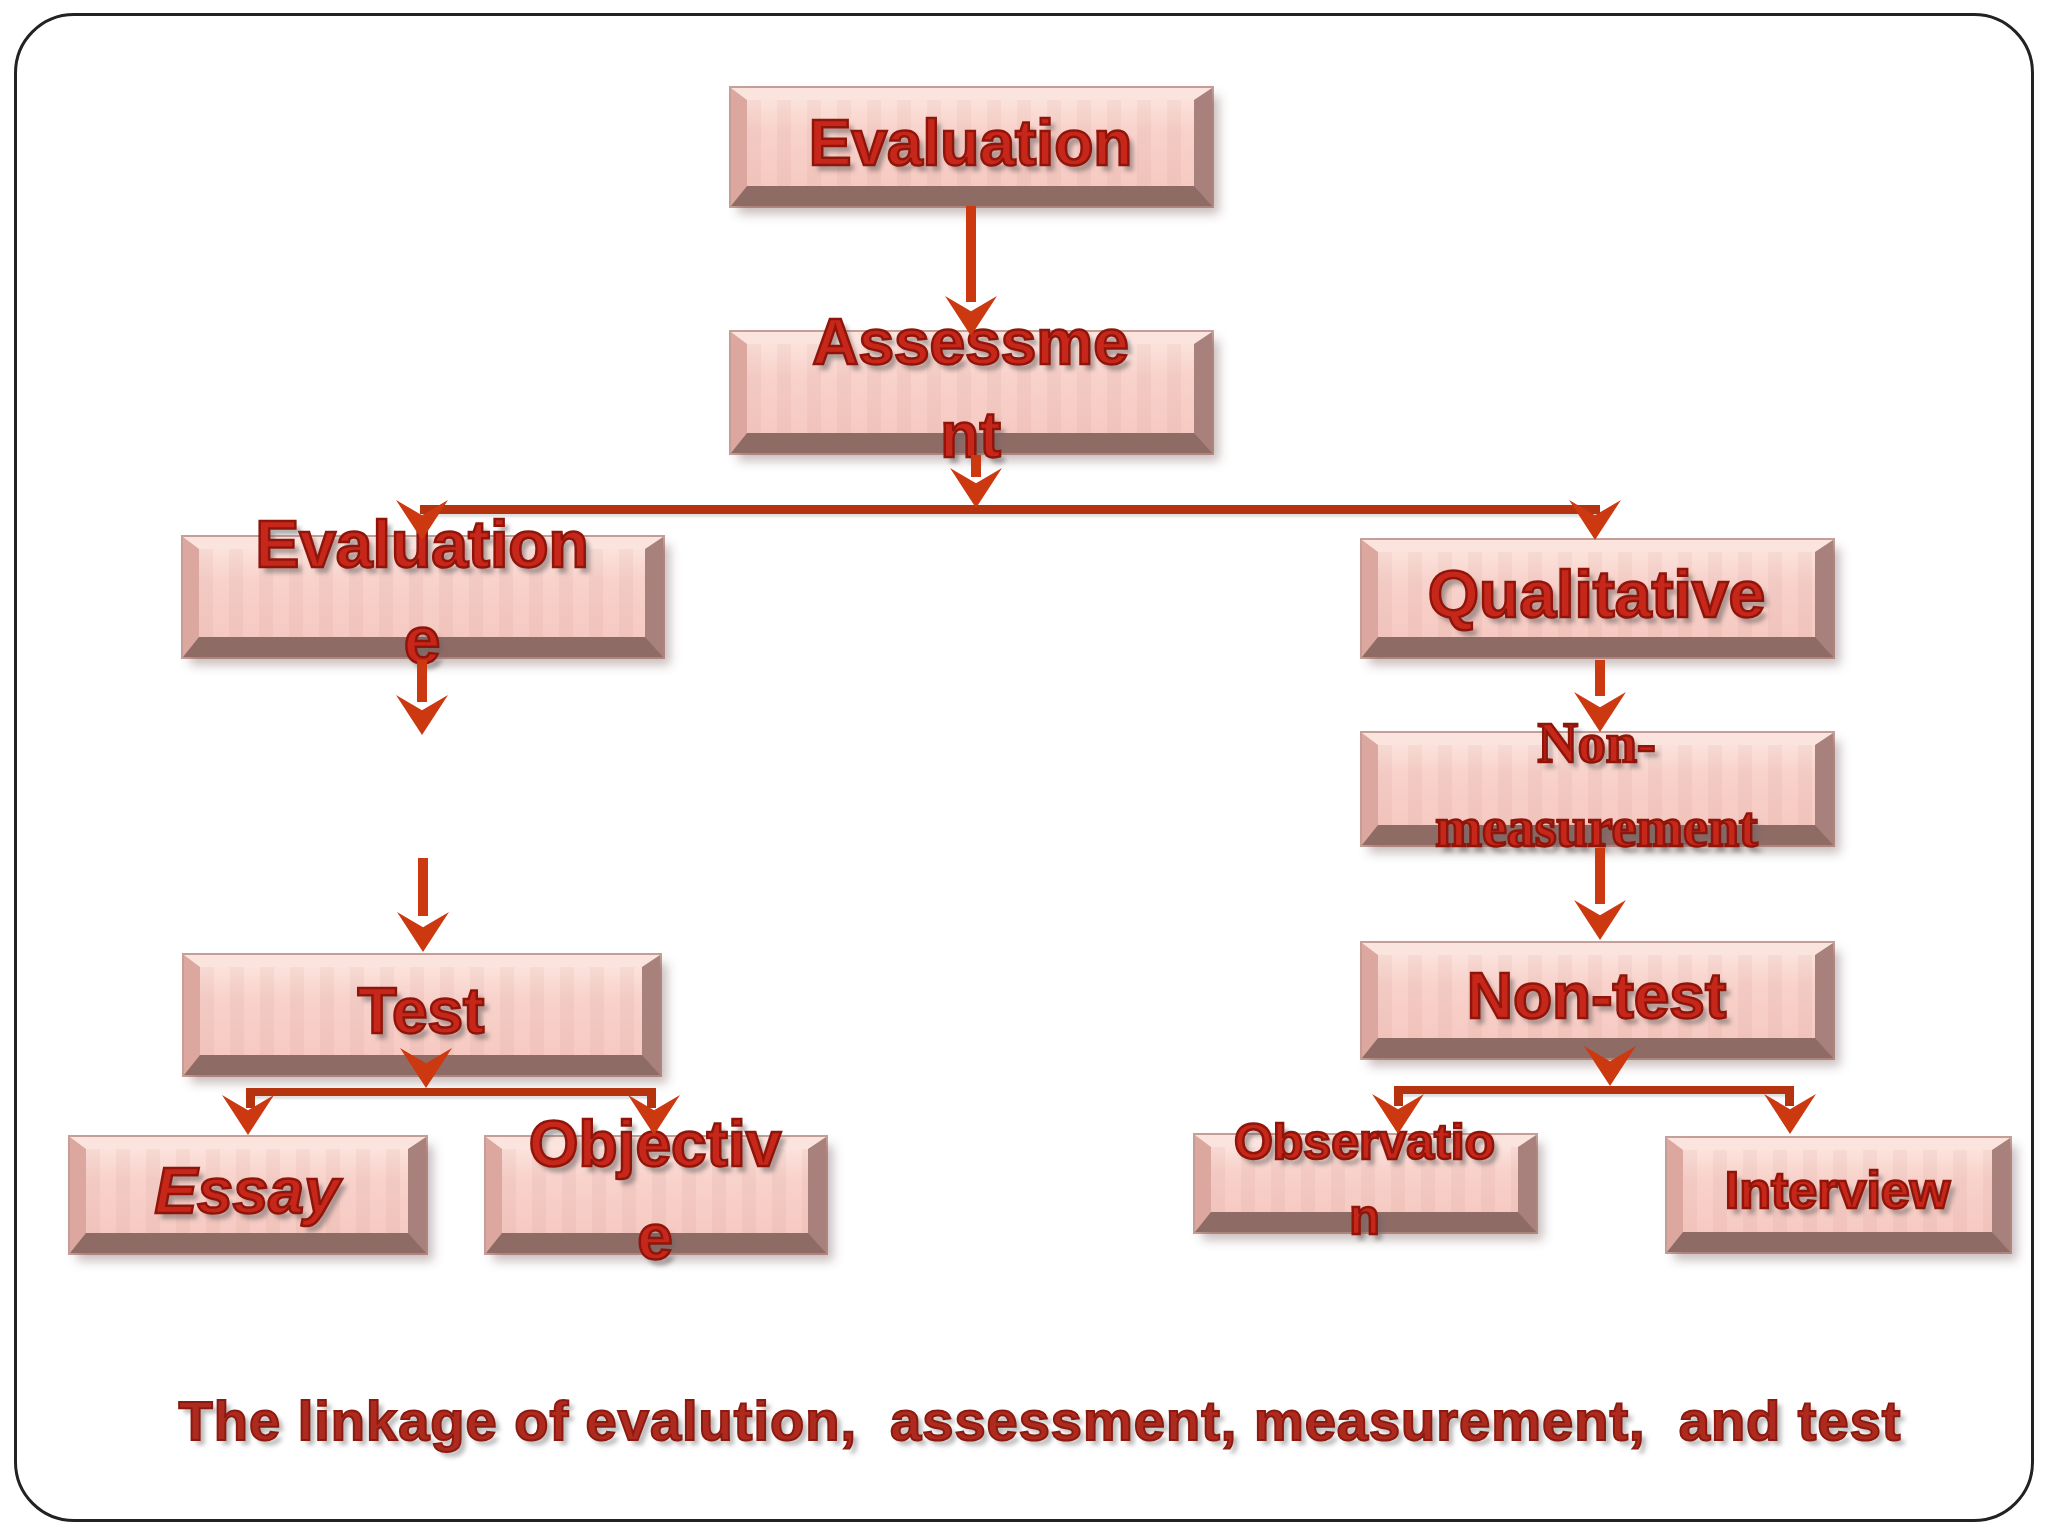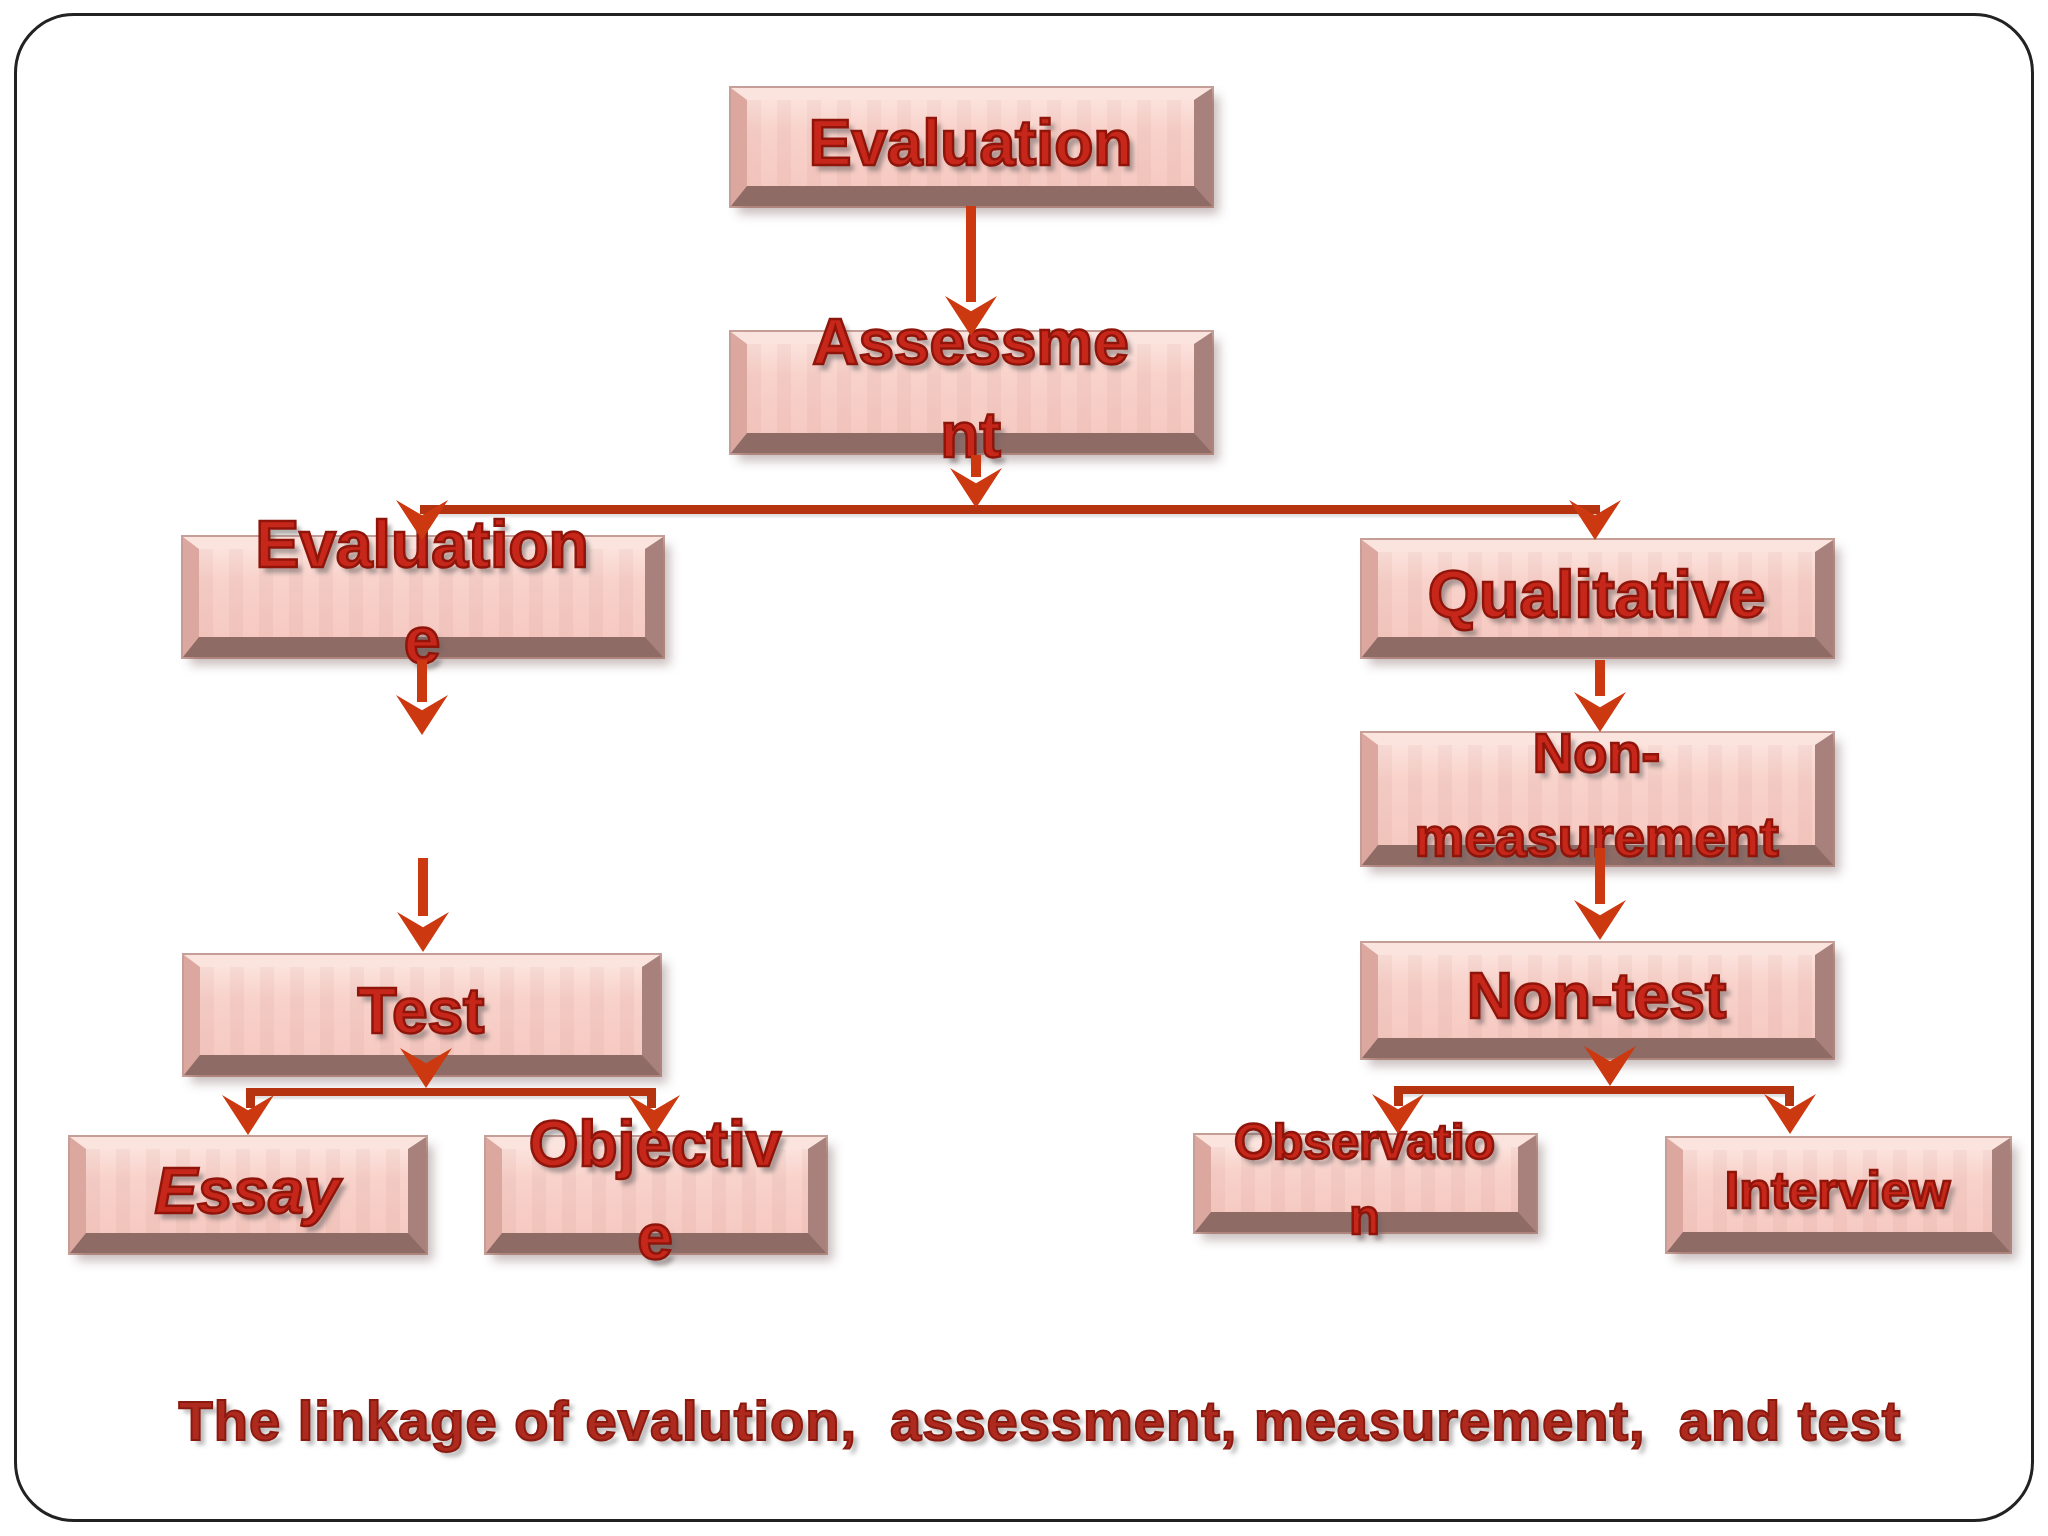--- a/index.html
+++ b/index.html
@@ -48,21 +48,21 @@
 
   
   .n-evaluation     {left:731px; top:88px;  width:481px; height:118px;}
   .n-assessment     {left:731px; top:332px; width:481px; height:121px;}
   .n-quantitative   {left:183px; top:537px; width:480px; height:120px;}
   .n-measurement    {left:184px; top:735px; width:476px; height:120px;}
   .n-test           {left:184px; top:955px; width:476px; height:120px;}
   .n-essay          {left:70px;  top:1137px;width:356px; height:116px;font-style:italic;}
   .n-objective      {left:486px; top:1137px;width:340px; height:116px;}
   .n-qualitative    {left:1362px;top:540px; width:471px; height:117px;}
-  .n-non_measurement{left:1362px;top:733px; width:471px; height:132px;}
+  .n-non_measurement{left:1362px;top:733px; width:471px; height:112px;font-family:Liberation Serif, serif;}
   .n-non_test       {left:1362px;top:943px; width:471px; height:115px;}
   .n-observation    {left:1195px;top:1135px;width:341px; height:97px;}
   .n-interview      {left:1667px;top:1138px;width:343px; height:114px;}
 
   .n-quantitative .nlabel, .n-qualitative .nlabel{font-size:66px;}
   .n-non_measurement .nlabel{font-size:56px;line-height:1.5;}
   .n-observation .nlabel{font-size:50px;line-height:1.5;}
   .n-interview .nlabel{font-size:52px;}
 
   

